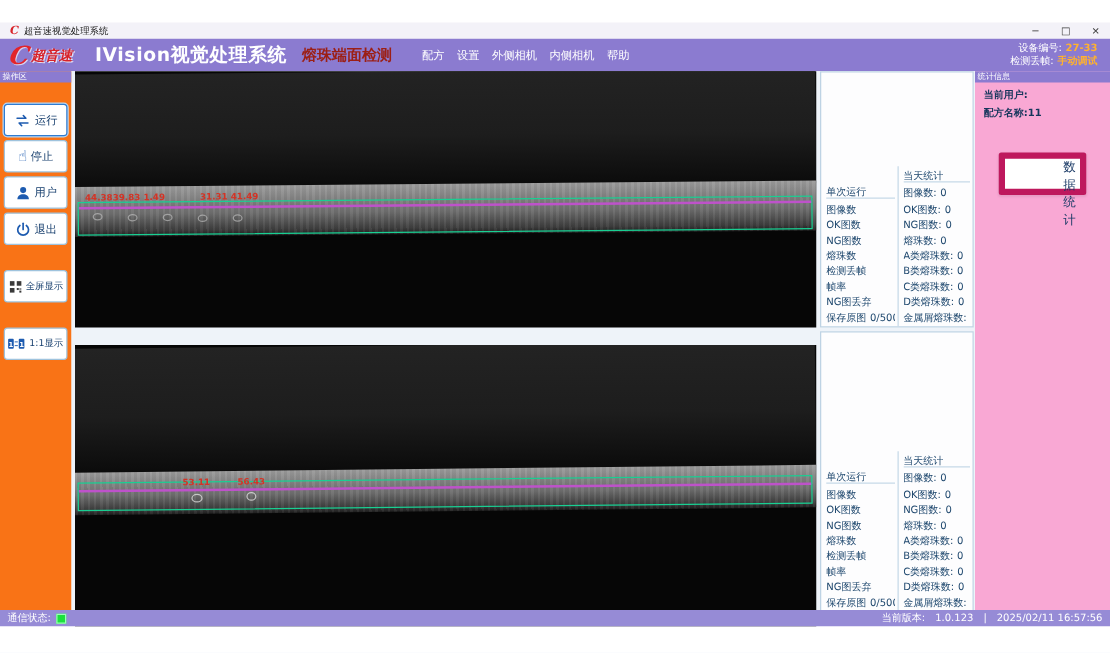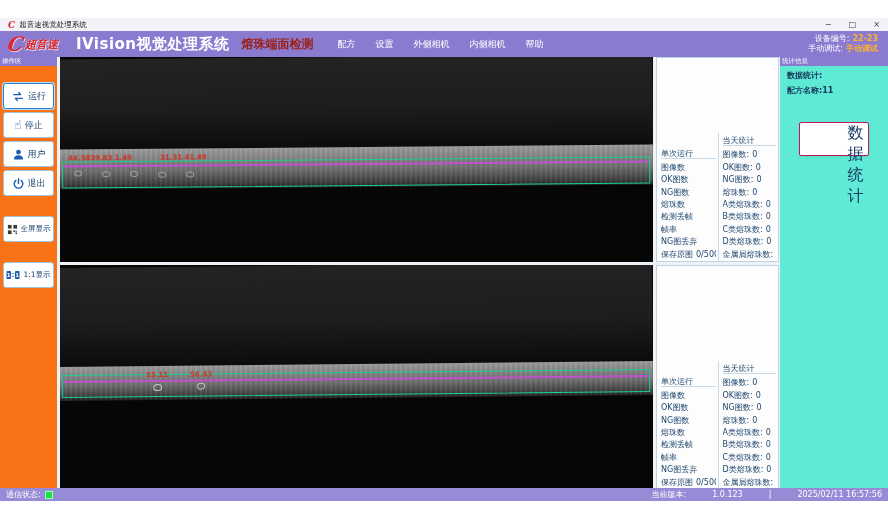--- a/index.html
+++ b/index.html
@@ -18,21 +18,21 @@
   
   .header { position:absolute; left:0; top:31px; width:888px; height:26px;
             background:#8b7bd0; display:flex; align-items:center; padding:0 8px; }
   .brand-mark { color:#e3242b; font-size:20px; font-weight:bold; font-style:italic;
                 font-family:"DejaVu Serif",serif; line-height:20px;
                 text-shadow:1px 1px 0 rgba(255,255,255,.65); transform:skewX(-10deg); }
   .brand-script { margin-left:1px; color:#d8232a; font-size:11px; font-weight:bold; font-style:italic;
                   text-shadow:1px 1px 0 rgba(255,255,255,.75), -1px 0 0 rgba(255,255,255,.5); }
   .app-title { margin-left:18px; color:#ffffff; font-size:15px; font-weight:bold; letter-spacing:.5px; }
   .app-subtitle { margin-left:12px; color:#9c1f15; font-size:12px; font-weight:bold; }
-  .menu { margin-left:24px; display:flex; gap:20px; }
+  .menu { margin-left:24px; display:flex; gap:10px; }
   .menu-item { color:#ffffff; font-size:9px; cursor:default; }
   .hdr-info { margin-left:auto; text-align:right; line-height:10px; padding-right:2px; }
   .hdr-info-row { font-size:8px; color:#ffffff; }
   .hdr-info-row .val { color:#ffb22e; font-weight:bold; margin-left:3px; }
 
   
   .content-bg { position:absolute; left:0; top:57px; width:888px; height:431px; background:#eef3f9; }
 
   
   .sidebar { position:absolute; left:0; top:57px; width:57px; height:431px; background:#f97316; }
@@ -42,21 +42,21 @@
           width:51px; height:26px; margin:0 auto 3px; background:#ffffff;
           border:1px solid #9fc3dd; border-radius:3px; color:#173f6e;
           font-size:9px; font-family:inherit; cursor:pointer; padding:0 1px; }
   .sbtn.active { border:1px solid #2f7bd0; box-shadow:0 0 0 1px #bcd8f2; }
   .sbtn.small { font-size:7.5px; margin-top:20px; }
   .hand-glyph { color:#1d5bb0; font-size:12px; line-height:12px; }
 
   
   .viewer { position:absolute; left:60px; width:593px; background:#060606; overflow:hidden; }
   .viewer-top { top:57px; height:205px; }
-  .viewer-bottom { top:265px; height:225px; }
+  .viewer-bottom { top:276px; height:225px; }
   .tilt { position:absolute; left:0; top:0; width:100%; height:100%; transform-origin:50% 50%; }
   .viewer-top .tilt { transform:rotate(-0.5deg); }
   .viewer-bottom .tilt { transform:rotate(-0.6deg); }
   .haze { position:absolute; left:0; width:100%;
           background:linear-gradient(180deg,#232323 0%,#1d1d1d 55%,#0b0b0b 100%); }
   .viewer-top .haze { top:0; height:92px; }
   .viewer-bottom .haze { top:0; height:100px; }
   .strip { position:absolute; left:0; width:100%;
            background-image:repeating-linear-gradient(90deg, rgba(255,255,255,.05) 0 2px, rgba(0,0,0,.04) 2px 5px),
                             linear-gradient(180deg,#9c9c9c 0%,#858585 25%,#6e6e6e 55%,#3d3d3d 88%,#1f1f1f 100%); }
@@ -76,39 +76,39 @@
            border:1px solid #bed3e4; display:flex;align-items:flex-end; }
   .stats-top { top:57px; height:205px; }
   .stats-bottom { top:265px; height:225px; }
   .scol { width:50%; padding:2px 2px 0 4px; font-size:8px; color:#20496f; }
   .scol.right { border-left:1px solid #c6d9e8; }
   .scol-head { height:11px; line-height:11px; border-bottom:1px solid #c6d9e8; margin-bottom:3px; white-space:nowrap; }
   .srow { height:12.4px; line-height:12.4px; white-space:nowrap; overflow:hidden; }
   .srow .v { margin-left:3px; }
 
   
-  .info-panel { position:absolute; left:780px; top:57px; width:108px; height:431px; background:#5eead4; }
+  .info-panel { position:absolute; left:780px; top:57px; width:108px; height:431px; background:#f9a8d4; }
   .ip-row { padding:4px 7px 0; font-size:8px; font-weight:bold; color:#16365c; white-space:nowrap; }
   .ip-row .val { margin-left:0; }
   .btn-prepare { display:block; margin:22px auto 0; width:70px; height:38px;
                  background:#f7a72b; border:1px solid #cd8a1b; color:#3f3f3f;
                  font-size:12px; font-family:inherit; cursor:pointer; }
   .btn-datastats { display:block; margin:26px auto 0; width:70px; height:34px;
-                   background:#ffffff; border:1px solid #be185d; border-radius:2px;
-                   color:#1a3a66; font-size:16px; font-family:inherit; cursor:pointer;
+                   background:#ffffff; border:5px solid #be185d; border-radius:2px;
+                   color:#1a3a66; font-size:10px; font-family:inherit; cursor:pointer;
                    box-shadow:0 1px 2px rgba(0,0,0,.08);padding-left:43px; }
 
   
   .statusbar { position:absolute; left:0; top:488px; width:888px; height:13px;
                background:#968bd6; display:flex; align-items:center; padding:0 6px;
                color:#ffffff; font-size:8px; }
   .comm-dot { width:8px; height:8px; margin-left:4px; background:#1be13c;
               border:1px solid #9affb6; display:inline-block; }
   .sb-right { margin-left:auto; display:flex; align-items:center; }
-  .sb-right span { margin-left:26px; }
+  .sb-right span { margin-left:8px; }
 </style>
 </head>
 <body>
 
 <div class="app">
 
   <div class="titlebar">
     <span class="tb-logo">C</span>
     <span class="tb-title">超音速视觉处理系统</span>
     <span class="tb-controls">
@@ -130,24 +130,24 @@
         <span class="menu-item">设置</span>
 
         <span class="menu-item">外侧相机</span>
 
         <span class="menu-item">内侧相机</span>
 
         <span class="menu-item">帮助</span>
       </nav>
     <div class="hdr-info">
       <div class="hdr-info-row">
-        <span>设备编号:</span><span class="val">22-23</span>
+        <span>设备编号:</span><span class="val">27-33</span>
       </div>
       <div class="hdr-info-row">
-        <span>手动调试:</span><span class="val">手动调试</span>
+        <span>检测丢帧:</span><span class="val">手动调试</span>
       </div>
     </div>
   </div>
 
   <div class="content-bg"></div>
 
   <div class="sidebar">
     <div class="panel-head">操作区</div>
     <div class="sbtn-col">
       <button class="sbtn active">
@@ -318,21 +318,21 @@
           <div class="srow"><span>D类熔珠数:</span><span class="v">0</span></div>
 
           <div class="srow"><span>金属屑熔珠数:</span></div>
         </div>
     </div>
   </div>
 
   <div class="info-panel">
     <div class="panel-head">统计信息</div>
     <div class="ip-row">
-      <span>数据统计:</span><span class="val"></span>
+      <span>当前用户:</span><span class="val"></span>
     </div>
     <div class="ip-row">
       <span>配方名称:</span><span class="val">11</span>
     </div>
     <button class="btn-datastats">数据统计</button>
   </div>
 
   <div class="statusbar">
     <span>通信状态:</span>
     <span class="comm-dot"></span>

